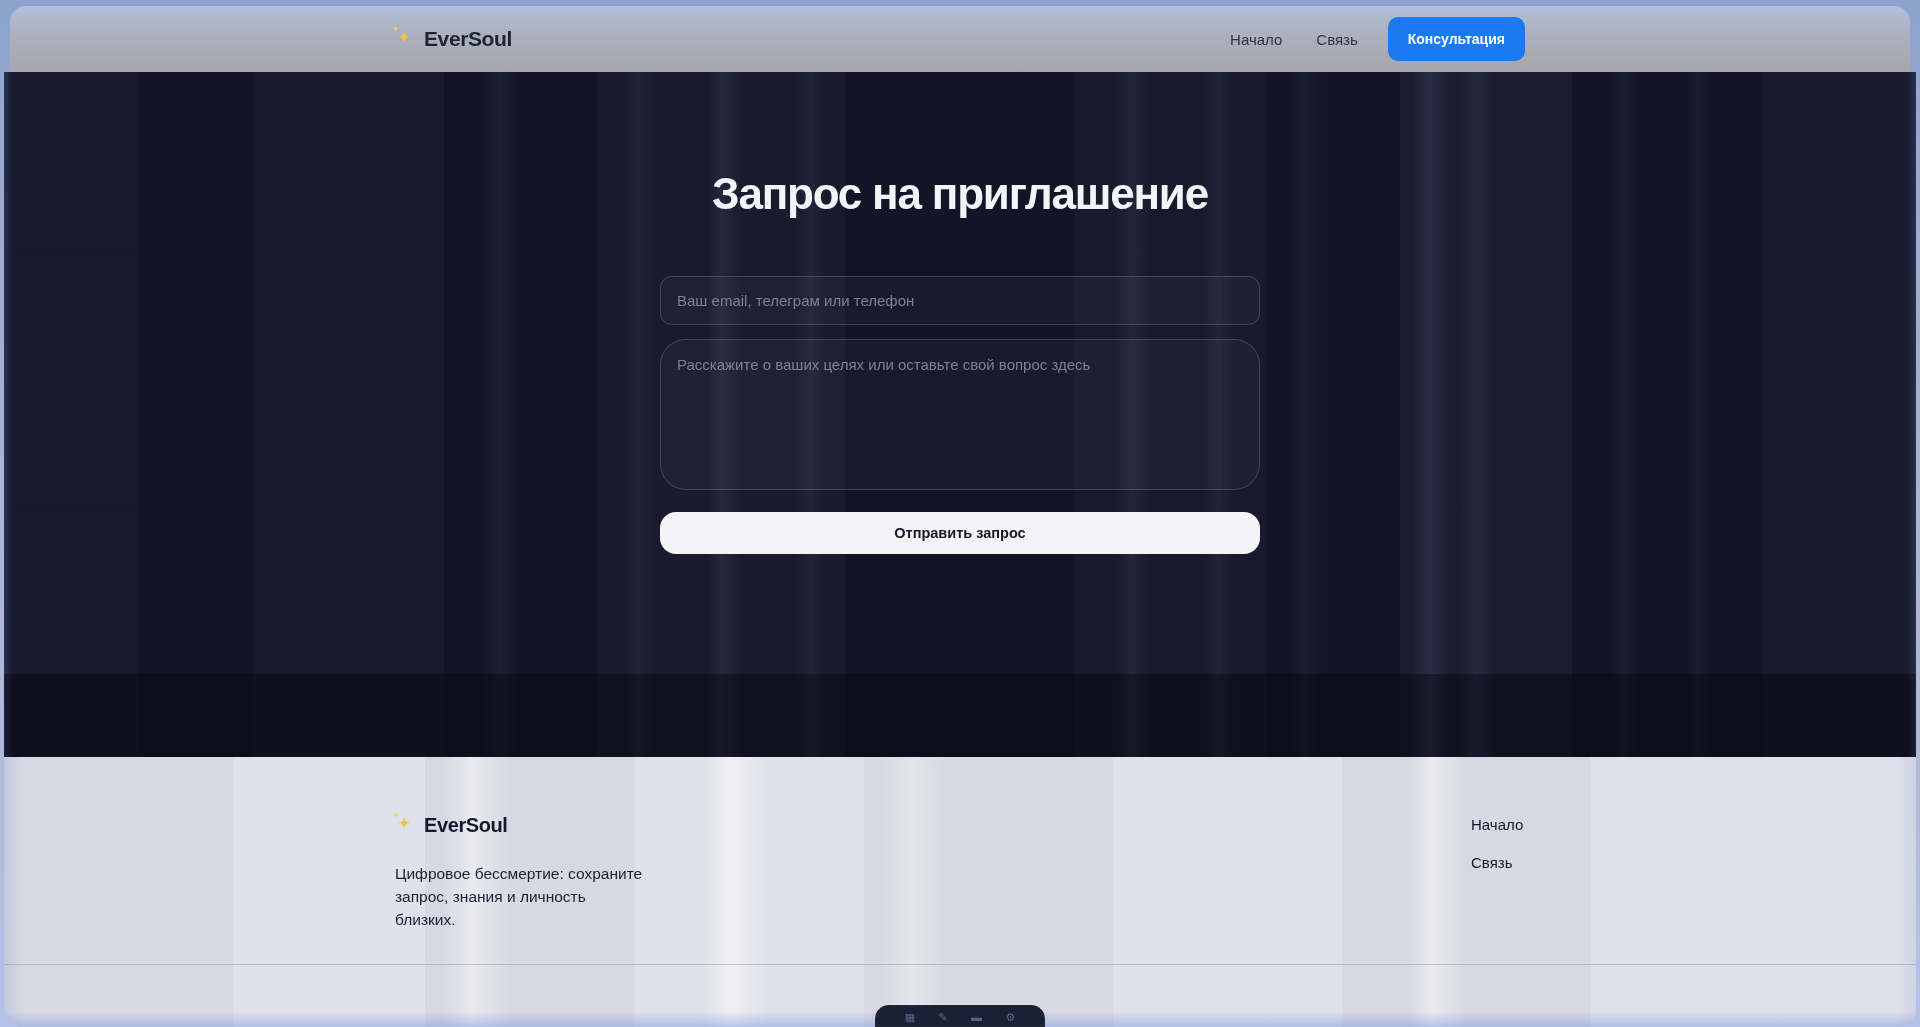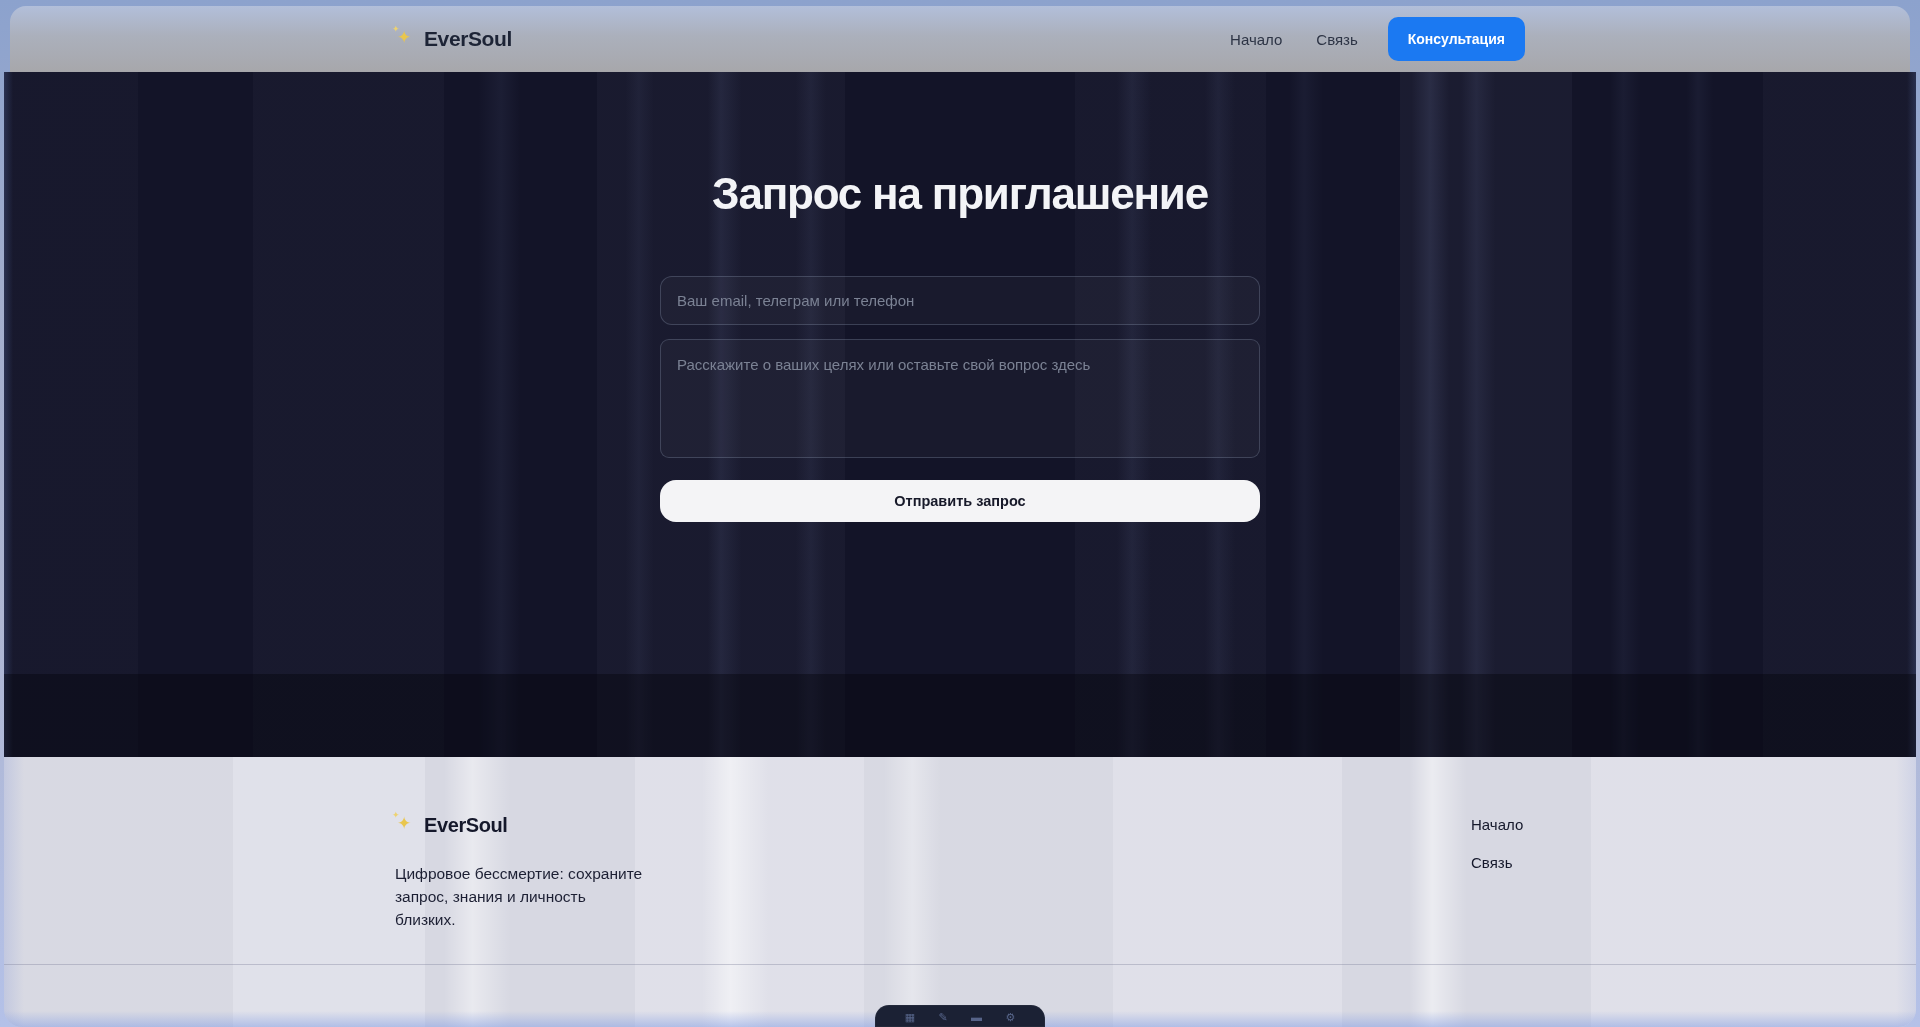--- a/index.html
+++ b/index.html
@@ -79,21 +79,21 @@
   .invite-form { margin-top:57px; text-align:left; }
   .contact-input, .message-textarea {
     width:100%; font-family:inherit; font-size:15px; color:#d2d6e0;
     background:rgba(255,255,255,.028);
     border:1px solid rgba(165,178,205,.25);
     outline:none;
   }
   .contact-input { height:49px; border-radius:12px; padding:0 16px; }
   .contact-input::placeholder, .message-textarea::placeholder { color:#7b8294; }
   .message-textarea {
-    margin-top:14px; height:119px; border-radius:9px; padding:14px 16px;
+    margin-top:14px; height:151px; border-radius:26px; padding:14px 16px;
     resize:none; line-height:22px;
   }
   .submit-btn {
     margin-top:18px; width:100%; height:42px; cursor:pointer;
     background:#f4f4f6; color:#171929; border:none; border-radius:16px;
     font-family:inherit; font-size:14.5px; font-weight:700;
   }
 
   
   .footer {

